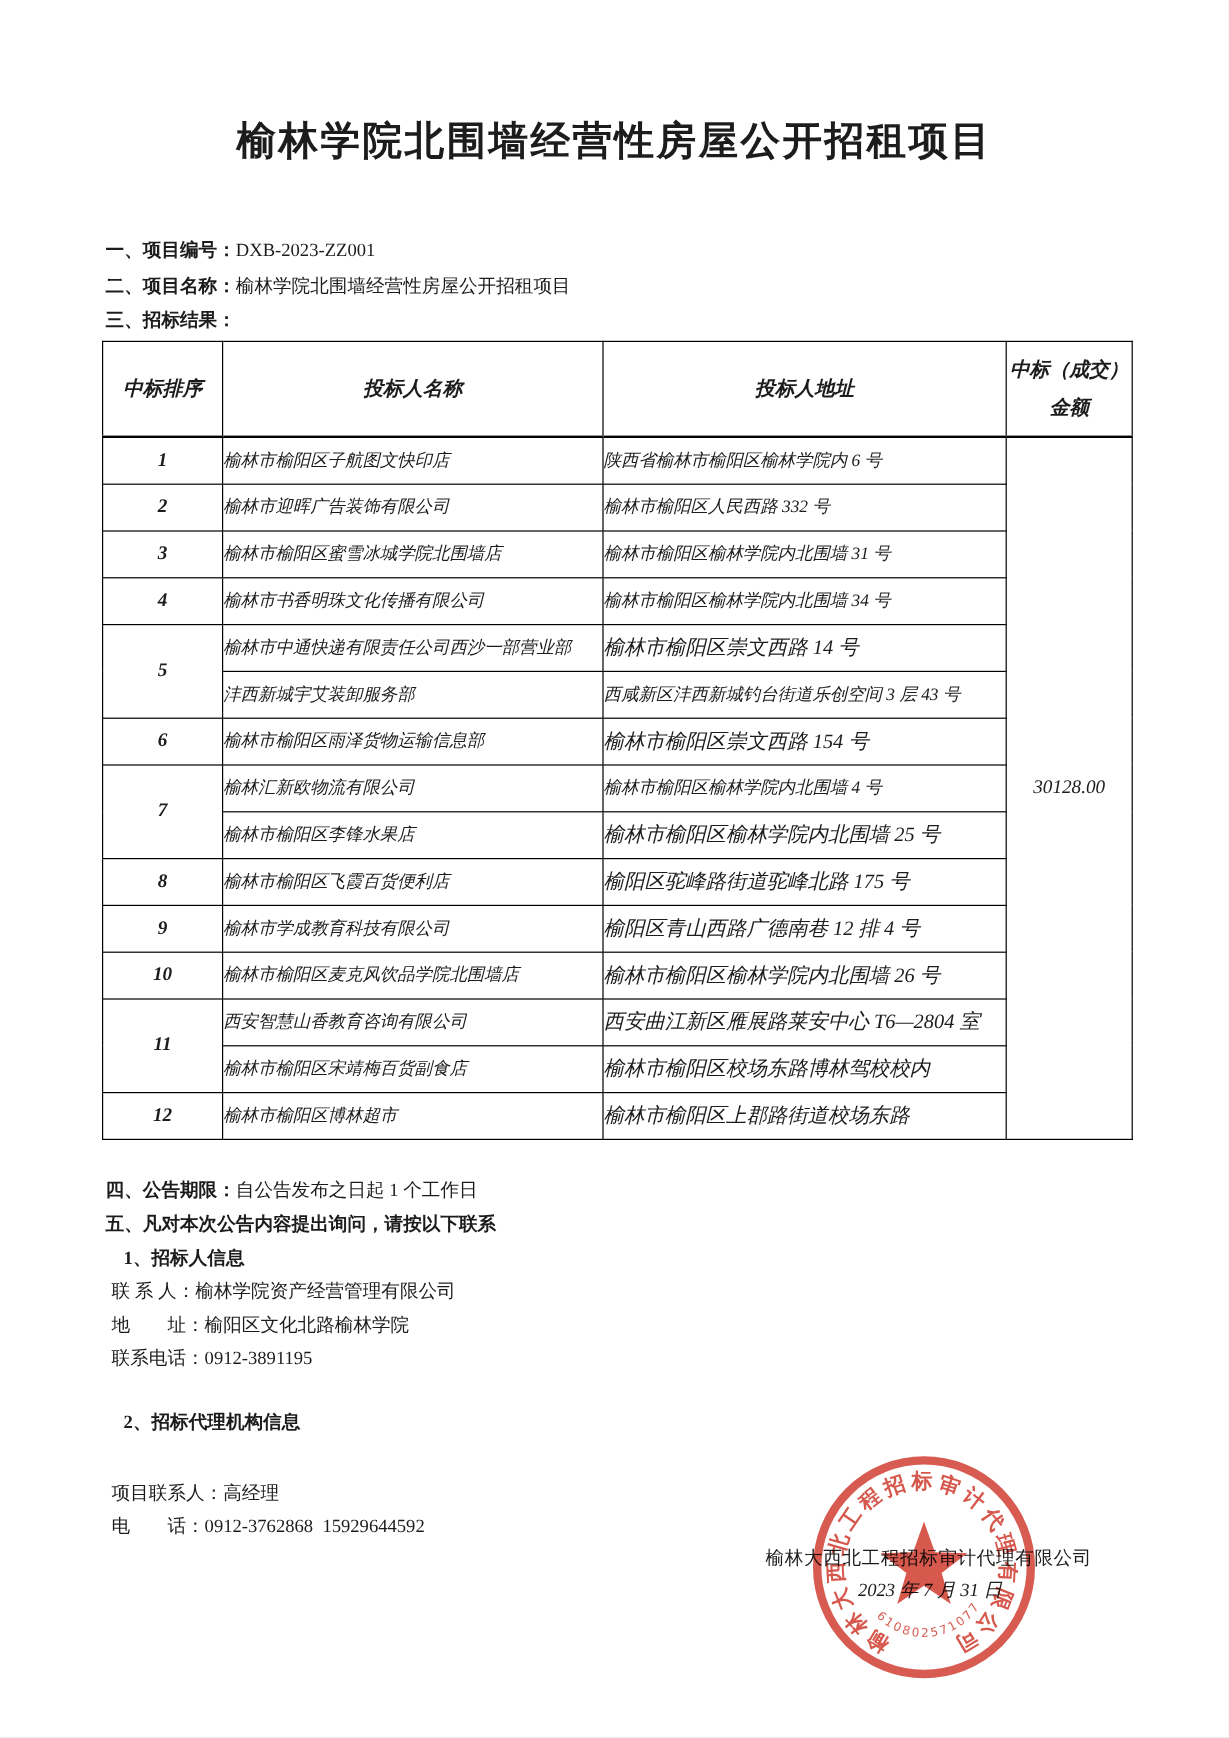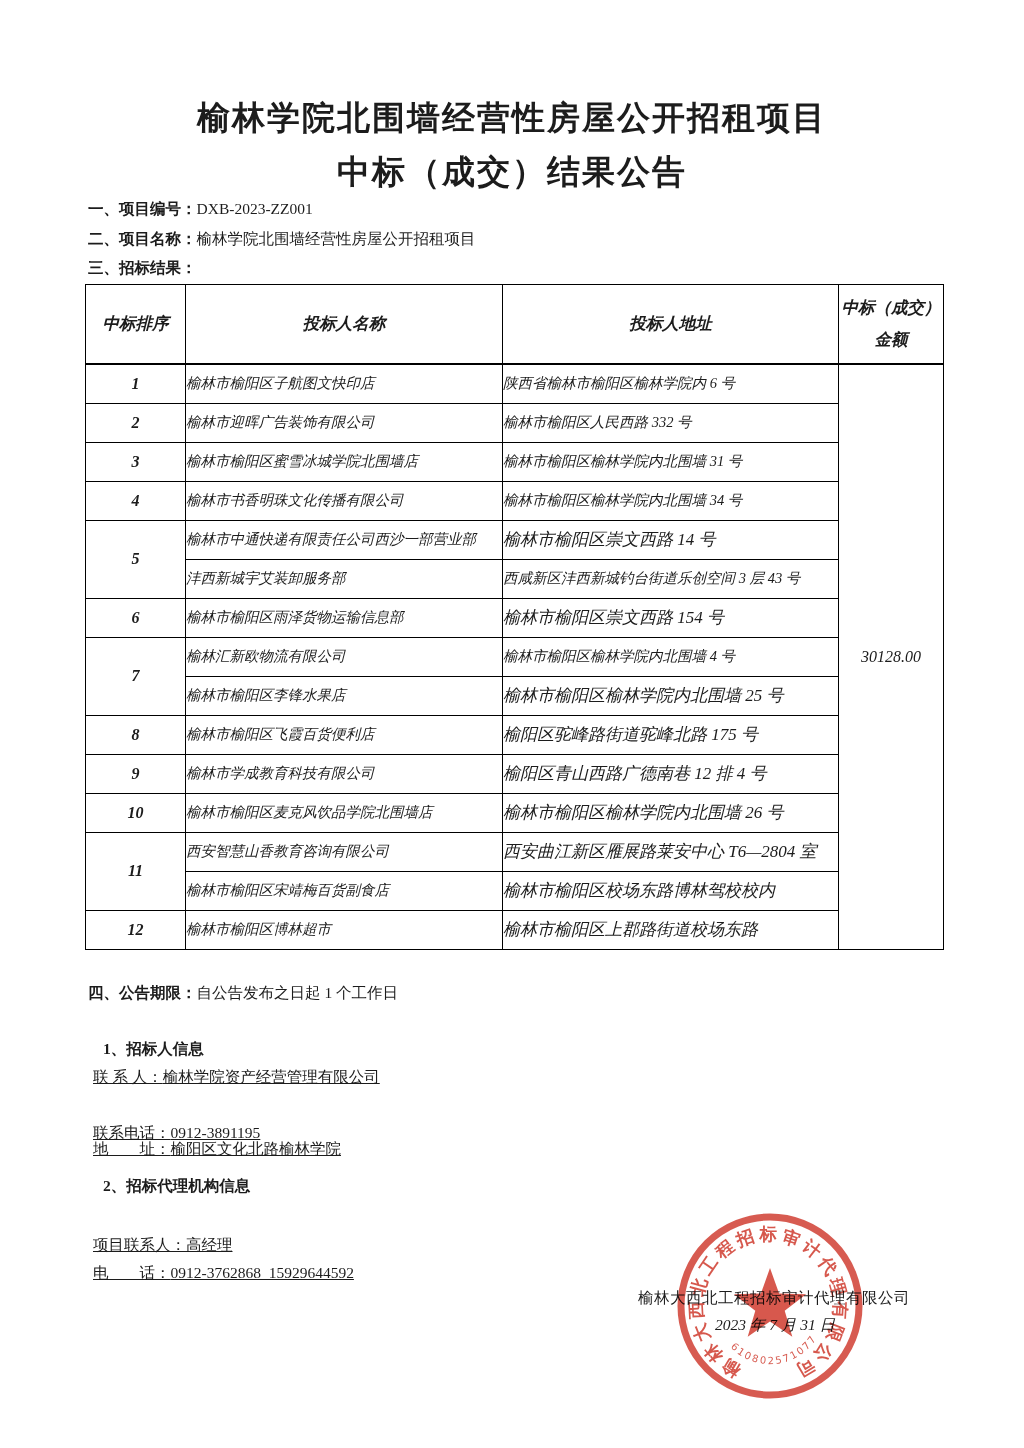--- a/index.html
+++ b/index.html
@@ -12,22 +12,22 @@
   .title{left:0;width:100%;text-align:center;font-size:33px;font-weight:bold;
          letter-spacing:2px;line-height:40px;}
   .t1{top:98px;}
   .t2{top:152px;}
   .secline{left:88px;font-size:15.5px;line-height:19px;white-space:pre;}
   .secline b{font-weight:bold;}
   .s1{top:199px;} .s2{top:229px;} .s3{top:258px;}
   .s4{top:983px;} .s5{top:1011px;}
   .subhead{left:103px;font-size:15.5px;font-weight:bold;line-height:19px;}
   .sh1{top:1039px;} .sh2{top:1150px;margin-top:26px;}
-  .ctline{left:93px;font-size:15.5px;line-height:19px;white-space:pre;text-decoration:underline;}
-  .c1{top:1067px;} .c2{top:1095px;margin-top:44px;} .c3{top:1123px;}
+  .ctline{left:93px;font-size:15.5px;line-height:19px;white-space:pre;}
+  .c1{top:1067px;} .c2{top:1095px;} .c3{top:1123px;}
   .c4{top:1179px;} .c5{top:1207px;} .c6{top:1235px;} .c7{top:1263px;}
 
   table.result{
     position:absolute;top:284px;left:85px;width:858px;height:666px;
     border-collapse:collapse;table-layout:fixed;font-style:italic;
   }
   table.result col.c-rank{width:100px;}
   table.result col.c-name{width:317px;}
   table.result col.c-addr{width:336px;}
   table.result col.c-amt{width:105px;}
@@ -52,21 +52,20 @@
 
   .stamp{top:1208px;left:672px;width:196px;height:196px;
          mix-blend-mode:multiply;opacity:.92;pointer-events:none;}
 </style>
 </head>
 <body>
 
 <div class="page">
 
   <div class="abs title t1">榆林学院北围墙经营性房屋公开招租项目</div>
-  <div class="abs title t2">中标（成交）结果公告</div>
 
   <div class="abs secline s1"><b>一、项目编号：</b><span>DXB-2023-ZZ001</span></div>
   <div class="abs secline s2"><b>二、项目名称：</b><span>榆林学院北围墙经营性房屋公开招租项目</span></div>
   <div class="abs secline s3"><b>三、招标结果：</b></div>
 
   <table class="result">
     <colgroup>
         <col class="c-rank">
         <col class="c-name">
         <col class="c-addr">
@@ -154,20 +153,21 @@
       </tr>
       <tr>
         <td class="rank">12</td>
         <td class="name">榆林市榆阳区博林超市</td>
         <td class="addr lg">榆林市榆阳区上郡路街道校场东路</td>
       </tr>
     </tbody>
   </table>
 
   <div class="abs secline s4"><b>四、公告期限：</b><span>自公告发布之日起 1 个工作日</span></div>
+  <div class="abs secline s5"><b>五、凡对本次公告内容提出询问，请按以下联系</b></div>
 
   <div class="abs subhead sh1">1、招标人信息</div>
   <div class="abs ctline c1"><span>联 系 人：</span><span>榆林学院资产经营管理有限公司</span></div>
   <div class="abs ctline c2"><span>地　　址：</span><span>榆阳区文化北路榆林学院</span></div>
   <div class="abs ctline c3"><span>联系电话：</span><span>0912-3891195</span></div>
 
   <div class="abs subhead sh2">2、招标代理机构信息</div>
   <div class="abs ctline c6"><span>项目联系人：</span><span>高经理</span></div>
   <div class="abs ctline c7"><span>电　　话：</span><span>0912-3762868  15929644592</span></div>
 

